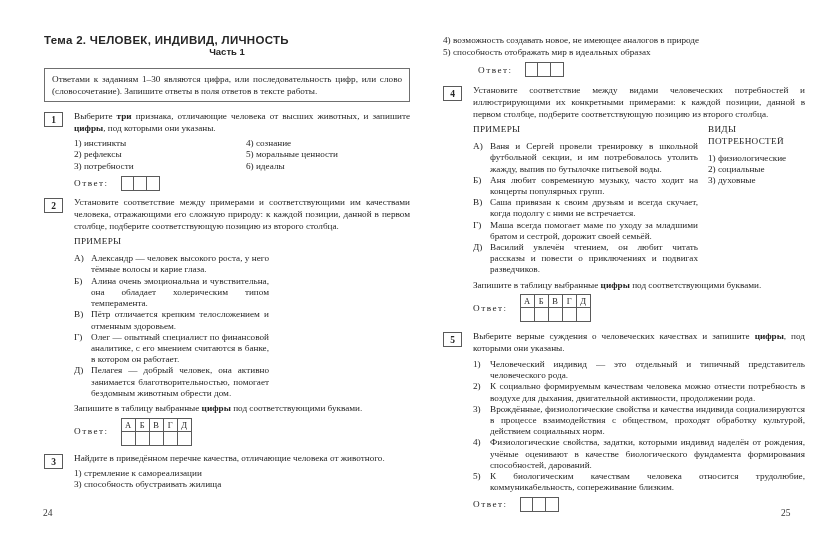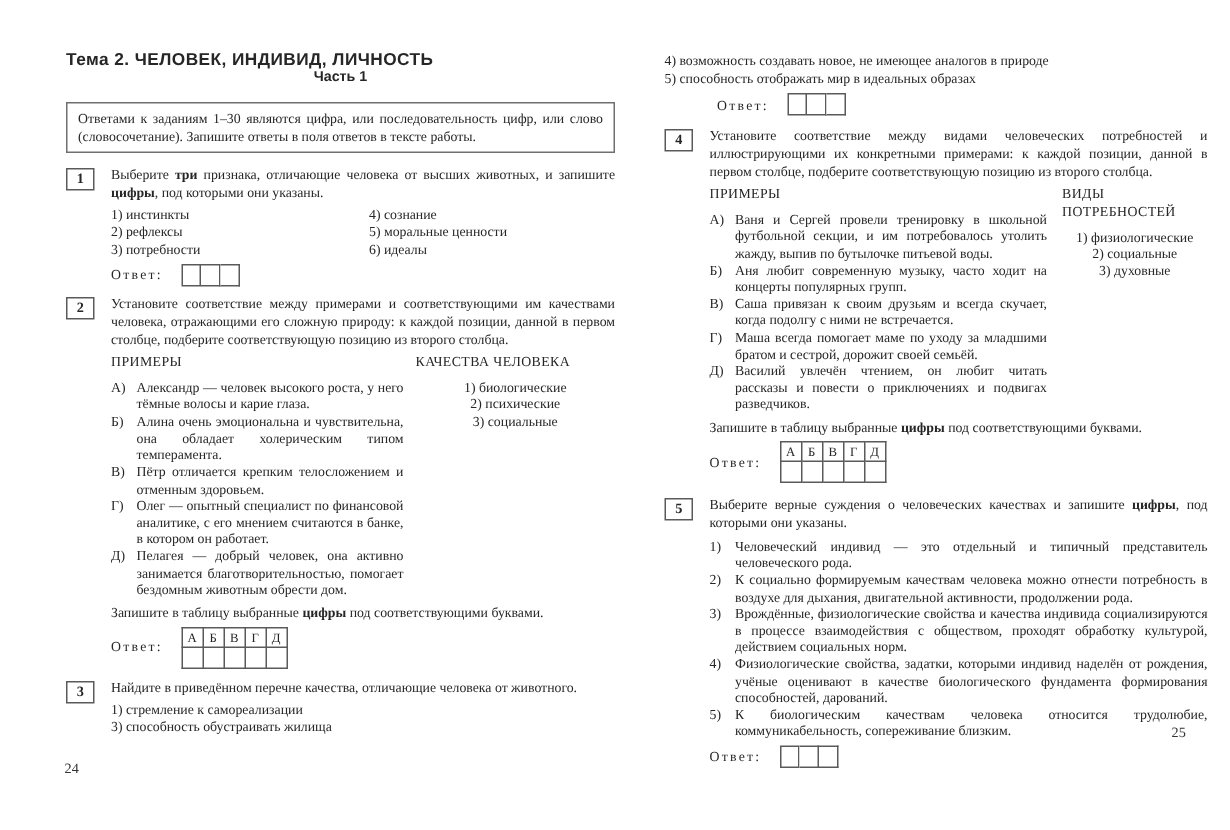--- a/index.html
+++ b/index.html
@@ -55,38 +55,38 @@
   .acell + .acell { border-left: none; }
 
   .match { display: flex; margin-top: 4px; }
   .match-left-q2 { width: 203px; padding-right: 8px; }
   .match-left-q4 { width: 235px; padding-right: 10px; }
   .match-right { flex: 1; }
   .match-header { margin-bottom: 5px; letter-spacing: 0.3px; }
   .ex { display: flex; line-height: 11.2px; }
   .ex-marker { width: 17px; flex-shrink: 0; }
   .ex-text { flex: 1; text-align: justify; }
-  .ritem { line-height: 11.2px; text-align: center; }
+  .ritem { line-height: 11.2px; }
   .note { margin-top: 4px; text-align: justify; }
 
   .answer-table-row { display: flex; align-items: center; margin-top: 3px; }
   table.atable { border-collapse: collapse; margin-left: 12px; }
   table.atable td {
     border: 1px solid #5a5a5a; width: 14px; padding: 0;
     text-align: center; font-size: 8.5px;
   }
   table.atable tr.hdr td { height: 12px; line-height: 12px; }
   table.atable tr.dat td { height: 14px; }
 
   .rc-opts { margin-top: 35px; line-height: 11.5px; font-size: 9.2px; }
   .rc-answer { margin-left: 35px; font-size: 9.2px; }
 
   .pagenum { position: absolute; font-size: 9.5px; color: #333; }
   #pg-left  { left: 43px; top: 508px; }
-  #pg-right { left: 781px; top: 484px; text-align: right; }
+  #pg-right { left: 781px; top: 508px; text-align: right; }
 </style>
 </head>
 <body>
 
 <div class="sheet">
 
   <div class="col" id="col-left">
 
     <div class="doc-title">Тема 2. ЧЕЛОВЕК, ИНДИВИД, ЛИЧНОСТЬ</div>
     <div class="part-label">Часть 1</div>
@@ -140,26 +140,20 @@
                 <span class="ex-text">Пётр отличается крепким телосложением и отменным здоровьем.</span>
               </div>
             <div class="ex">
                 <span class="ex-marker">Г)</span>
                 <span class="ex-text">Олег — опытный специалист по финансовой аналитике, с его мнением считаются в банке, в котором он работает.</span>
               </div>
             <div class="ex">
                 <span class="ex-marker">Д)</span>
                 <span class="ex-text">Пелагея — добрый человек, она активно занимается благотворительностью, помогает бездомным животным обрести дом.</span>
               </div>
-          </div>
-          <div class="match-right">
-            <div class="match-header">КАЧЕСТВА ЧЕЛОВЕКА</div>
-            <div class="ritem">1) биологические</div>
-            <div class="ritem">2) психические</div>
-            <div class="ritem">3) социальные</div>
           </div>
         </div>
         <div class="note"><span>Запишите в таблицу выбранные </span><b>цифры</b><span> под соответствующими буквами.</span></div>
         <div class="answer-table-row">
           <span class="answer-label">Ответ:</span>
           <table class="atable">
             <tbody>
                 <tr class="hdr">
               <td>А</td>
               <td>Б</td>

